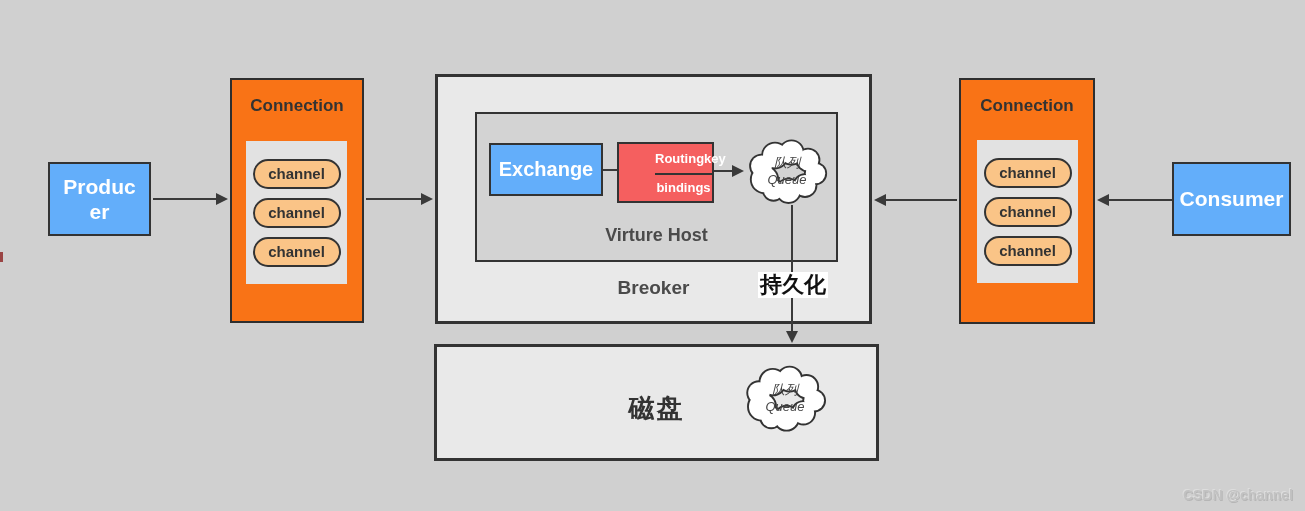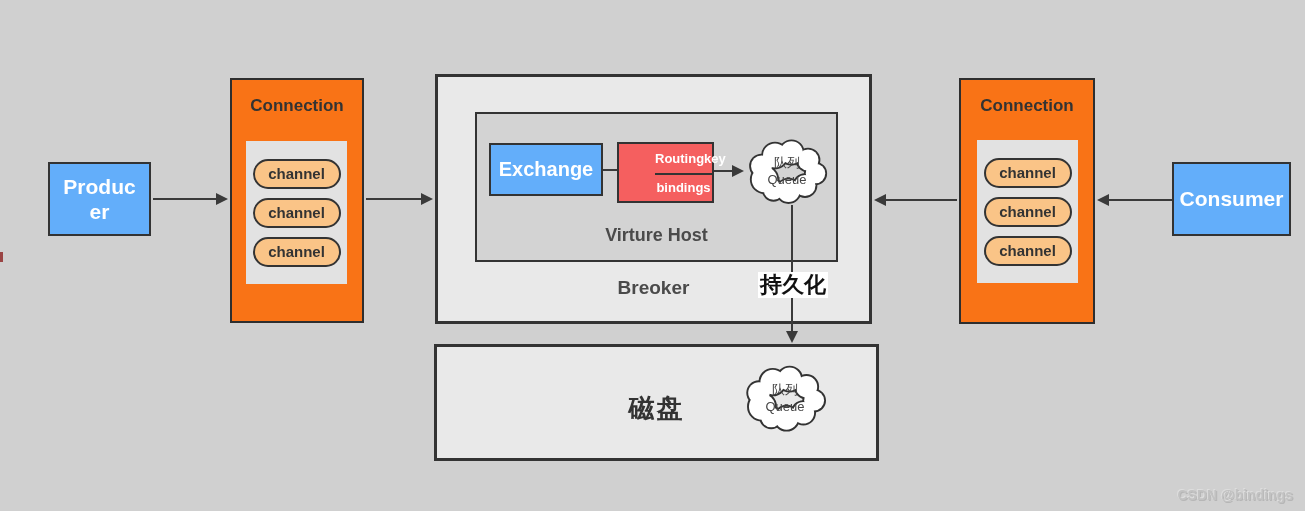--- a/index.html
+++ b/index.html
@@ -37,21 +37,21 @@
   .hline{position:absolute;height:2px;background:#3a3a3a;}
   .vline{position:absolute;width:2px;background:#3a3a3a;z-index:1;}
   .head-r{position:absolute;width:0;height:0;border-top:6px solid transparent;
           border-bottom:6px solid transparent;border-left:12px solid #3a3a3a;}
   .head-l{position:absolute;width:0;height:0;border-top:6px solid transparent;
           border-bottom:6px solid transparent;border-right:12px solid #3a3a3a;}
   .head-d{position:absolute;width:0;height:0;border-left:6px solid transparent;
           border-right:6px solid transparent;border-top:12px solid #3a3a3a;z-index:1;}
 
   
-  .cloud{position:absolute;z-index:2;}
+  .cloud{position:absolute;z-index:2;font-style:italic;}
   .cloud svg{position:absolute;inset:0;width:100%;height:100%;}
   .cloud-text{position:absolute;inset:0;display:flex;flex-direction:column;align-items:center;
               justify-content:center;color:#444;font-size:13px;line-height:1.3;z-index:3;}
 
   .persist-label{position:absolute;left:758px;top:272px;font-size:22px;font-weight:bold;
                  color:#111;background:#fff;padding:0 2px;line-height:26px;z-index:3;}
   .disk-label{position:absolute;left:0;right:0;top:44px;text-align:center;
               font-weight:bold;font-size:26px;color:#333;letter-spacing:2px;}
   .watermark{position:absolute;right:12px;top:487px;font-size:14px;font-weight:bold;
              color:#c2c2c2;text-shadow:-1px -1px 0 #dedede,1px 1px 0 #b6b6b6;}
@@ -187,15 +187,15 @@
           <circle cx="42" cy="72" r="13"></circle>
         </g>
       </svg>
       <div class="cloud-text">
         <span>队列</span>
         <span>Queue</span>
       </div>
     </div>
   </div>
 
-  <div class="watermark">CSDN @bindings</div>
+  <div class="watermark">CSDN @channel</div>
 
 </div>
 
 </body></html>

